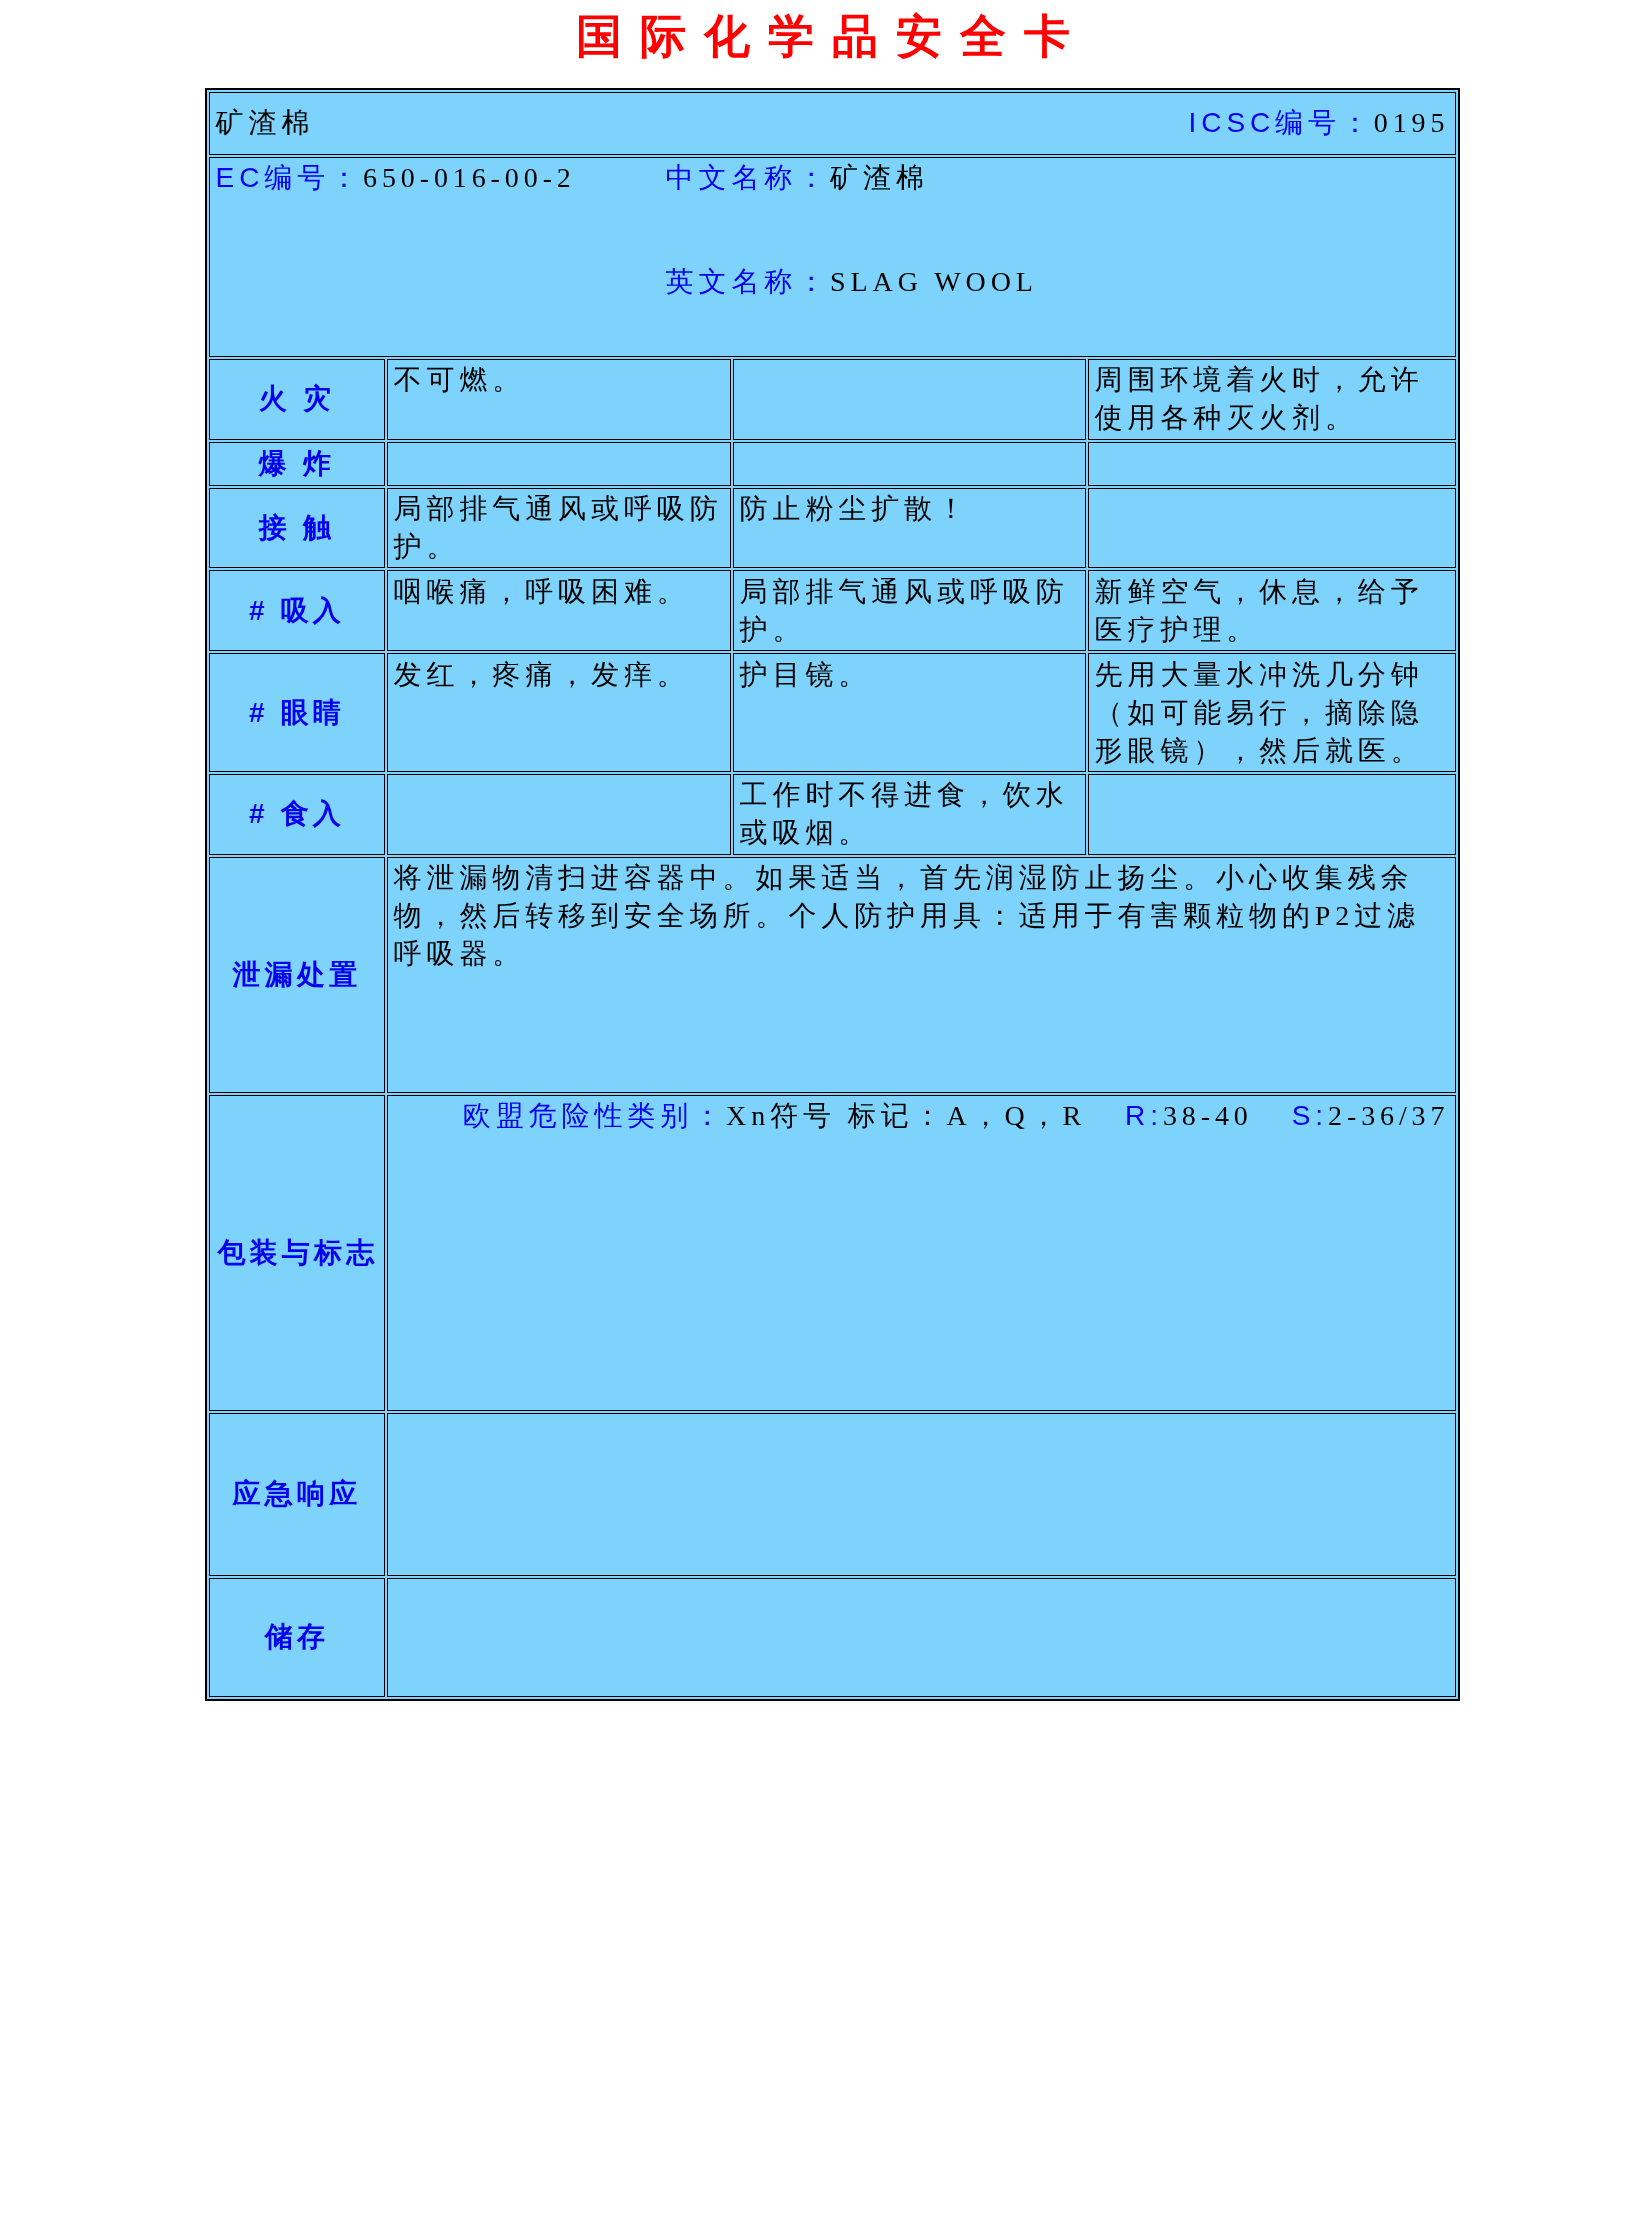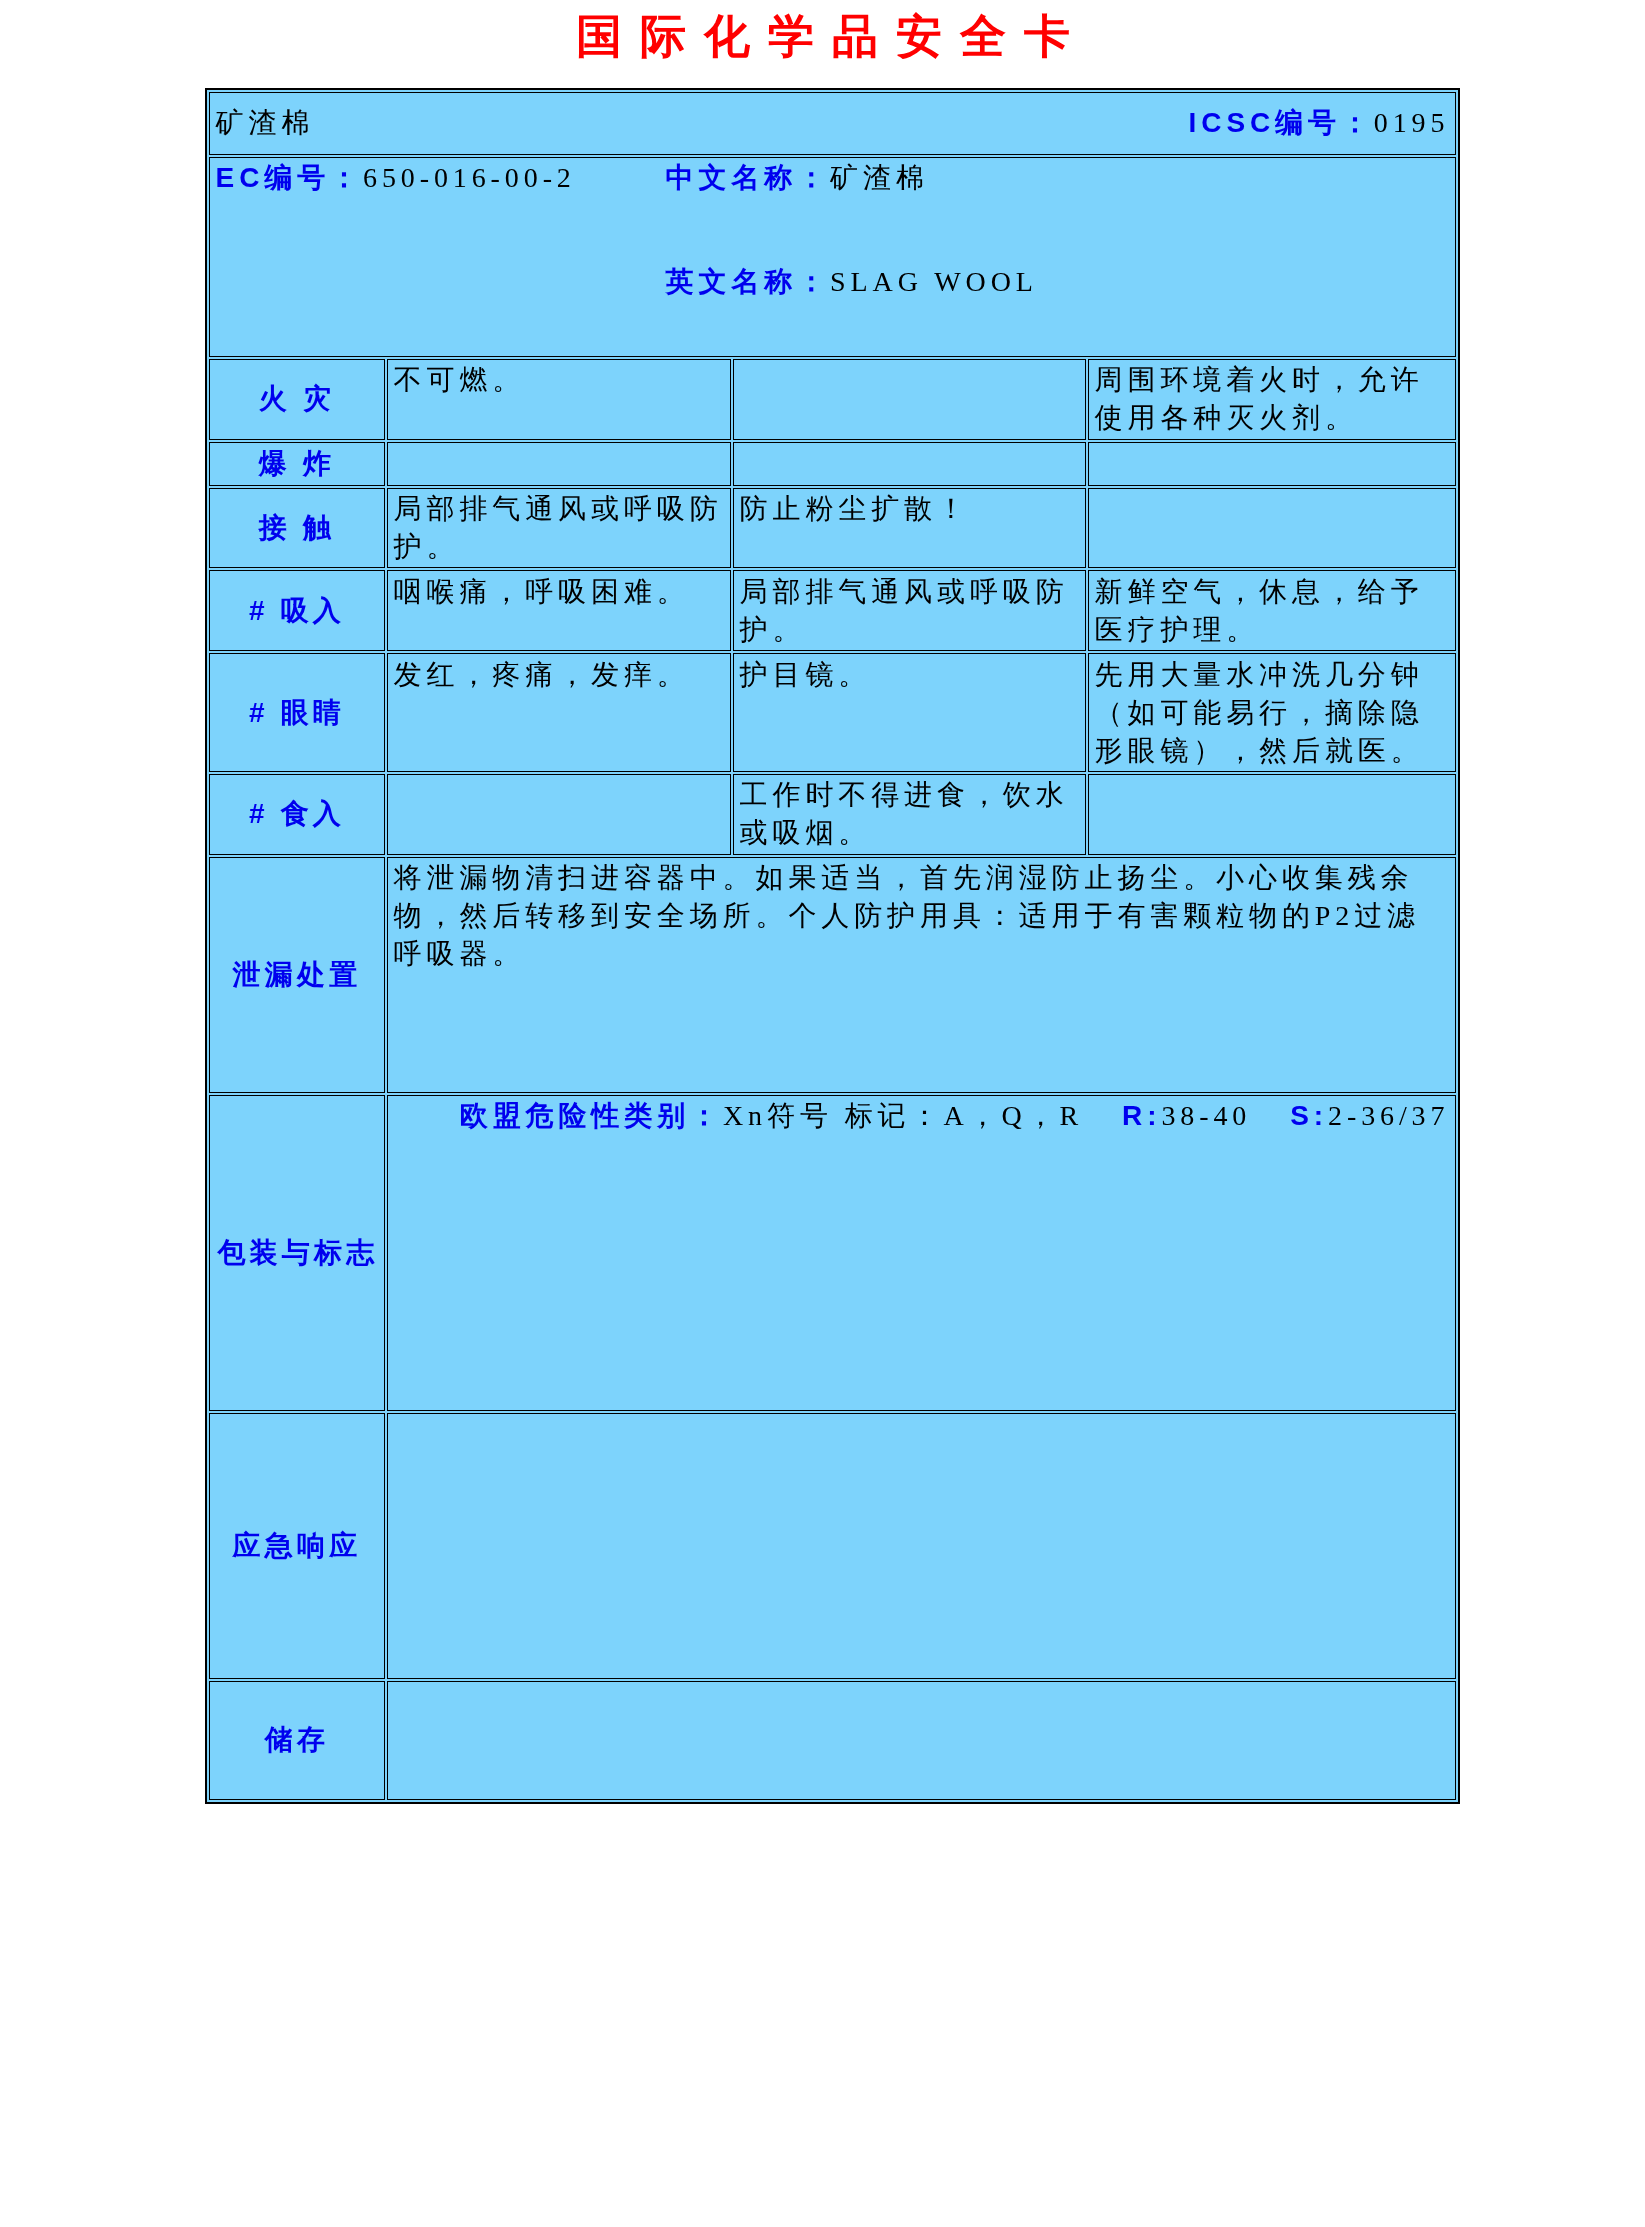--- a/index.html
+++ b/index.html
@@ -30,36 +30,36 @@
     border:1.4px solid var(--ink);
     padding:1.4px 5.6px;vertical-align:top;
     letter-spacing:4.9px;word-break:break-all;
   }
   td.label{
     text-align:center;vertical-align:middle;color:var(--blue);
     font-family:var(--sans);font-weight:bold;letter-spacing:4.2px;
     word-break:keep-all;
   }
   td.head{line-height:46px;white-space:pre-line;}
-  .blue{color:var(--blue);font-family:var(--sans);font-weight:bold;}
+  .blue{color:var(--blue);font-family:var(--sans);font-weight:normal;}
   .gap{margin-left:39px;}
   
   tr.r-name td{height:63px;vertical-align:middle;}
   tr.r-id   td{height:200px;}
   tr.r-head td{height:94px;}
   tr.r-fire td{height:74px;}
   tr.r-expl td{height:44px;}
   tr.r-cont td{height:77px;}
   tr.r-inh  td{height:73px;}
   tr.r-skin td{height:39px;}
   tr.r-eye  td{height:114px;}
   tr.r-ing  td{height:74px;}
   tr.r-spill td{height:236px;margin-left:28px;}
   tr.r-pack  td{height:316px;text-align:right;}
-  tr.r-emerg td{height:266px;}
+  tr.r-emerg td{height:163px;}
   tr.r-store td{height:119px;}
   
   .name-wrap{display:flex;justify-content:space-between;align-items:center;}
   
   .id-ec{display:inline-block;width:450px;}
   .id-line2{margin-left:450px;margin-top:66px;}
 </style>
 </head>
 <body>
 

